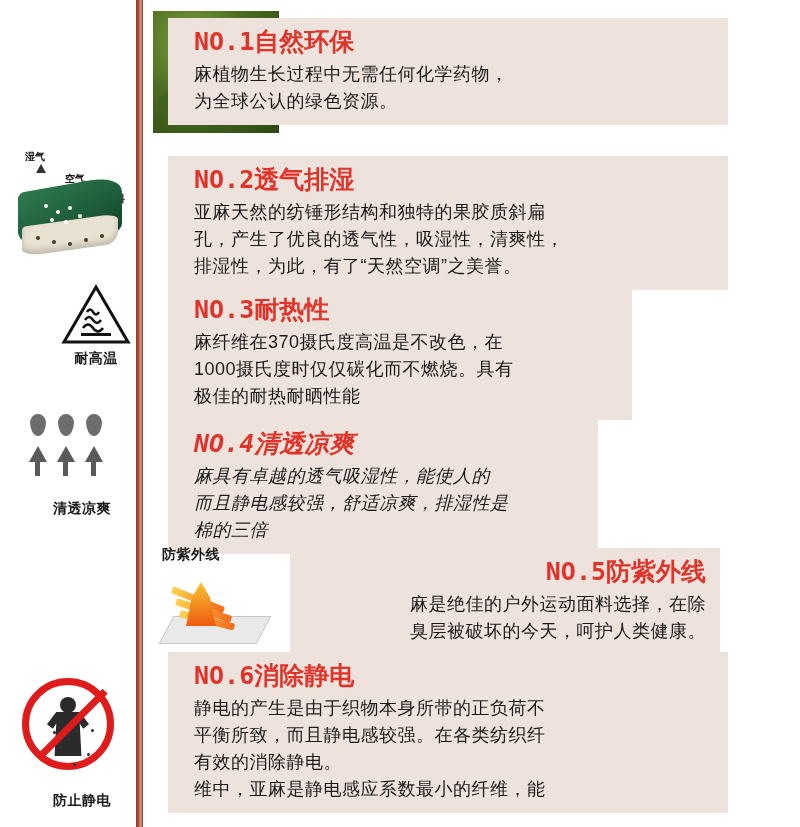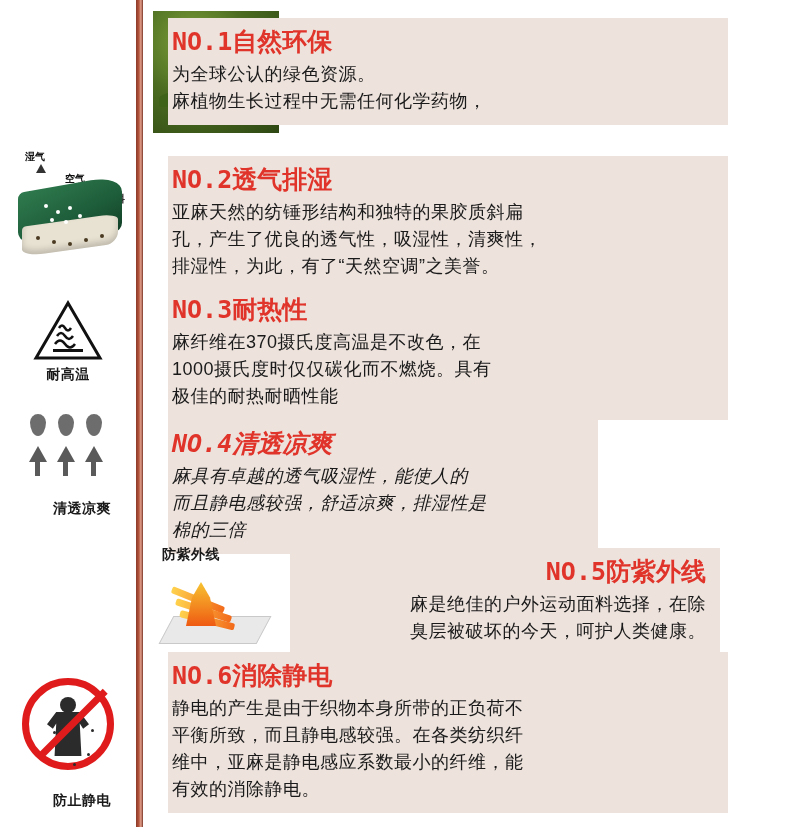--- a/index.html
+++ b/index.html
@@ -43,26 +43,26 @@
     font-size: 14px;
     font-weight: bold;
     color: #1a1a1a;
     margin-top: 2px;
     letter-spacing: 0.5px;
   }
   .card {
     position: absolute;
     left: 168px;
     background: #ede2dc;
-    padding: 8px 14px 10px 4px;
+    padding: 8px 14px 10px 26px;
     box-sizing: border-box;
   }
   .card.wide { width: 560px; }
   .card.narrow { width: 430px; }
-  .card.mid { width: 560px; }
+  .card.mid { width: 464px; }
   .card-title {
     font-family: "DejaVu Sans Mono", monospace;
     font-size: 25px;
     color: #e0342a;
     font-weight: bold;
     line-height: 1.25;
     margin-bottom: 4px;
     white-space: nowrap;
   }
   .card-body {
@@ -280,22 +280,22 @@
         <div class="petal" style="transform:rotate(82deg) translate(12px,0);"></div>
         <div class="petal" style="transform:rotate(154deg) translate(12px,0);"></div>
         <div class="petal" style="transform:rotate(226deg) translate(12px,0);"></div>
         <div class="petal" style="transform:rotate(298deg) translate(12px,0);"></div>
         <div class="center"></div>
       </div>
     </div>
     <div class="card wide" style="top:18px;">
       <div class="card-title">NO.1自然环保</div>
       <div class="card-body">
+        <div>麻植物生长过程中无需任何化学药物，</div>
         <div>为全球公认的绿色资源。</div>
-        <div>麻植物生长过程中无需任何化学药物，</div>
       </div>
     </div>
   </div>
 
   <div class="feature" style="top:148px;">
     <div class="icon-cell" style="top:0;">
       <div class="icon2">
         <div class="fabric-label" style="left:24px; top:2px;">湿气</div>
         <div class="fabric-label" style="left:64px; top:24px;">空气</div>
         <div class="fabric-label" style="left:104px; top:44px;">面料</div>
@@ -320,21 +320,21 @@
       <div class="card-title">NO.2透气排湿</div>
       <div class="card-body">
         <div>亚麻天然的纺锤形结构和独特的果胶质斜扁</div>
         <div>孔，产生了优良的透气性，吸湿性，清爽性，</div>
         <div>排湿性，为此，有了“天然空调”之美誉。</div>
       </div>
     </div>
   </div>
 
   <div class="feature" style="top:282px;">
-    <div class="icon-cell" style="top:16px;">
+    <div class="icon-cell" style="top:0;padding-left:28px;">
       <div class="icon3">
         <div class="tri">
           <svg width="70" height="62" viewBox="0 0 70 62">
             <polygon points="35,3 67,58 3,58" fill="#ffffff" stroke="#111111" stroke-width="3"></polygon>
             <path d="M22 44 q5 -7 10 0 q5 7 10 0" stroke="#111" stroke-width="2.5" fill="none"></path>
             <path d="M24 36 q4 -6 8 0 q4 6 8 0" stroke="#111" stroke-width="2.5" fill="none"></path>
             <path d="M26 28 q3 -5 6 0 q3 5 6 0" stroke="#111" stroke-width="2.5" fill="none"></path>
             <rect x="20" y="49" width="30" height="3" fill="#111"></rect>
           </svg>
         </div>
@@ -410,19 +410,19 @@
           <div class="slash"></div>
         </div>
       </div>
       <div class="icon-caption" style="margin-top:4px;">防止静电</div>
     </div>
     <div class="card wide" style="top:0;">
       <div class="card-title">NO.6消除静电</div>
       <div class="card-body">
         <div>静电的产生是由于织物本身所带的正负荷不</div>
         <div>平衡所致，而且静电感较强。在各类纺织纤</div>
+        <div>有效的消除静电。</div>
         <div>维中，亚麻是静电感应系数最小的纤维，能</div>
-        <div>有效的消除静电。</div>
       </div>
     </div>
   </div>
 
 </div>
 
 </body></html>

